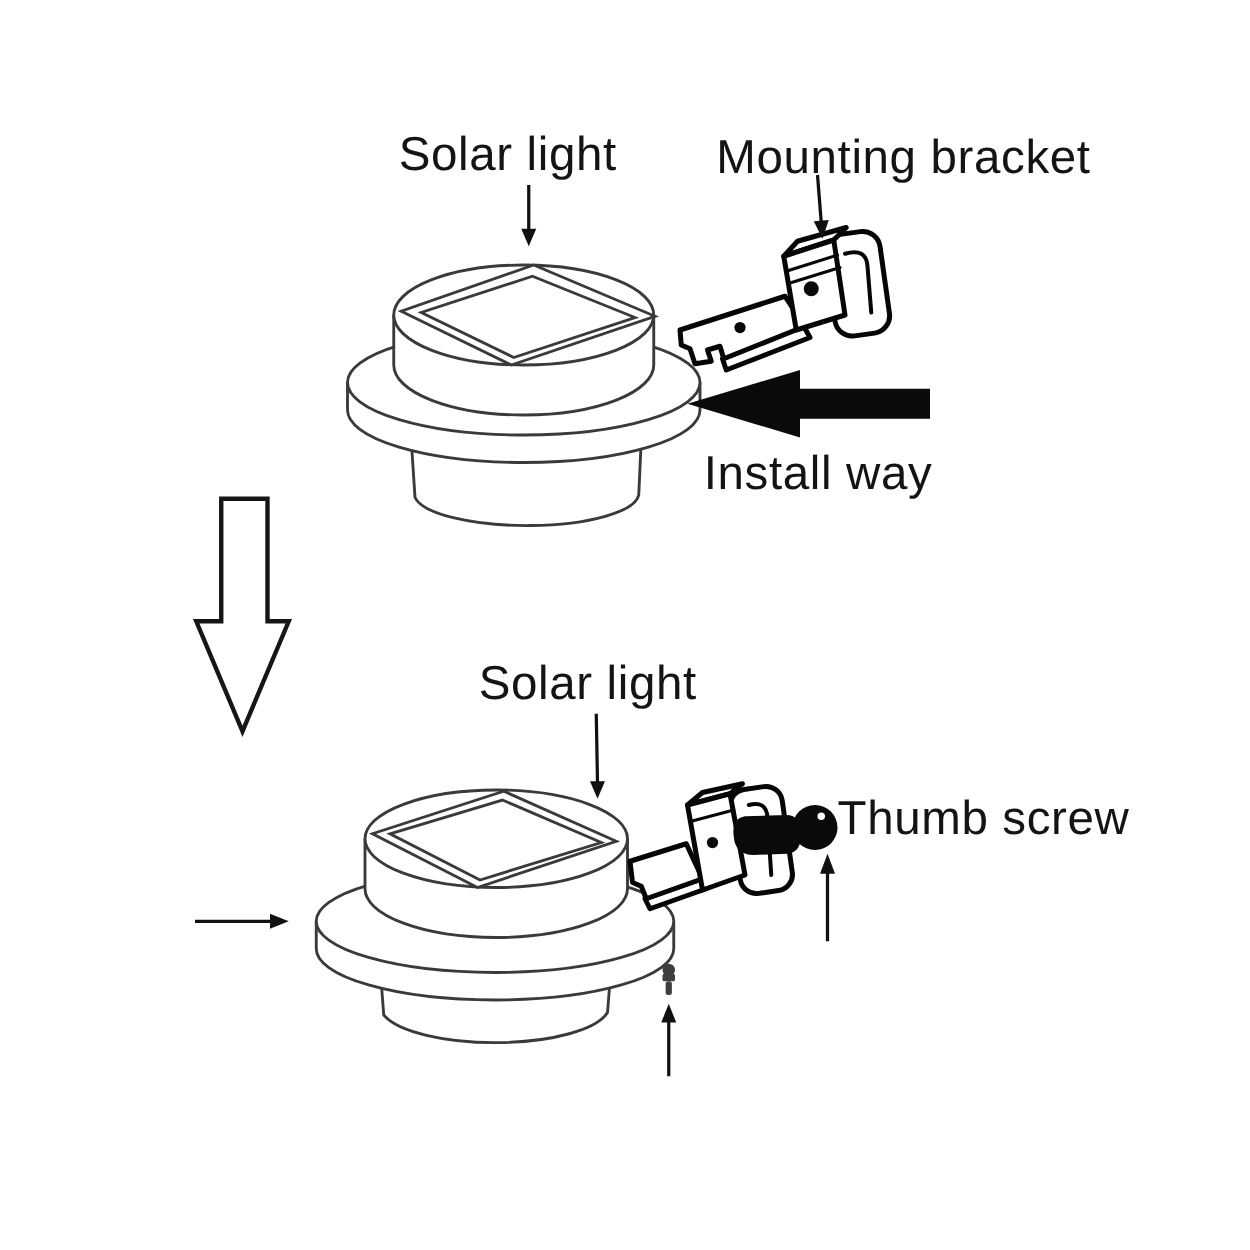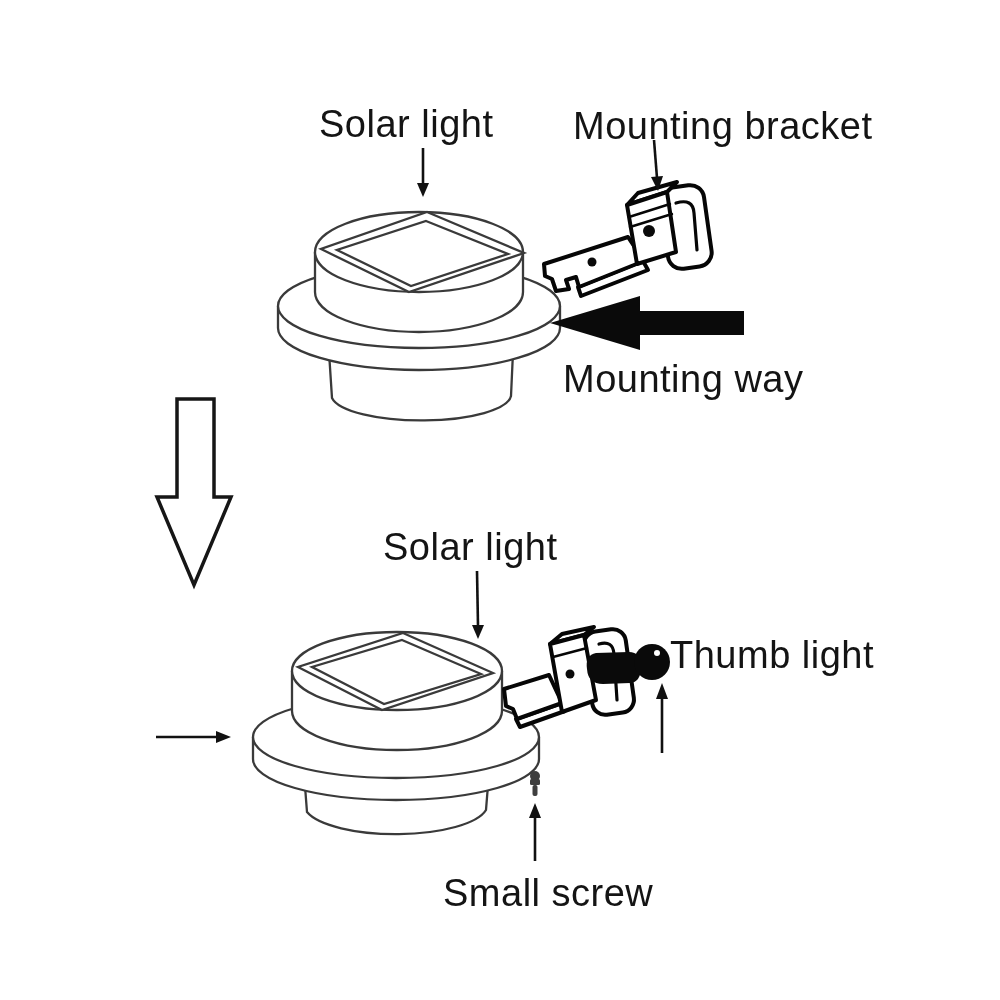--- a/index.html
+++ b/index.html
@@ -125,21 +125,20 @@
     <g>
       <line class="ptr" x1="535" y1="861" x2="535" y2="817"></line>
       <polygon class="ptrh" points="529,818 541,818 535,803"></polygon>
     </g>
   </svg>
 
   <div class="diagram-label" style="left:319px; top:102px;">Solar light</div>
 
   <div class="diagram-label" style="left:573px; top:104px;">Mounting bracket</div>
 
-  <div class="diagram-label" style="left:563px; top:357px;">Mounting way</div>
+  <div class="diagram-label" style="left:563px; top:357px;">Install way</div>
 
   <div class="diagram-label" style="left:383px; top:525px;">Solar light</div>
 
-  <div class="diagram-label" style="left:670px; top:633px;">Thumb light</div>
+  <div class="diagram-label" style="left:670px; top:633px;">Thumb screw</div>
 
-  <div class="diagram-label" style="left:443px; top:871px;">Small screw</div>
 
 </div>
 
 </body></html>

